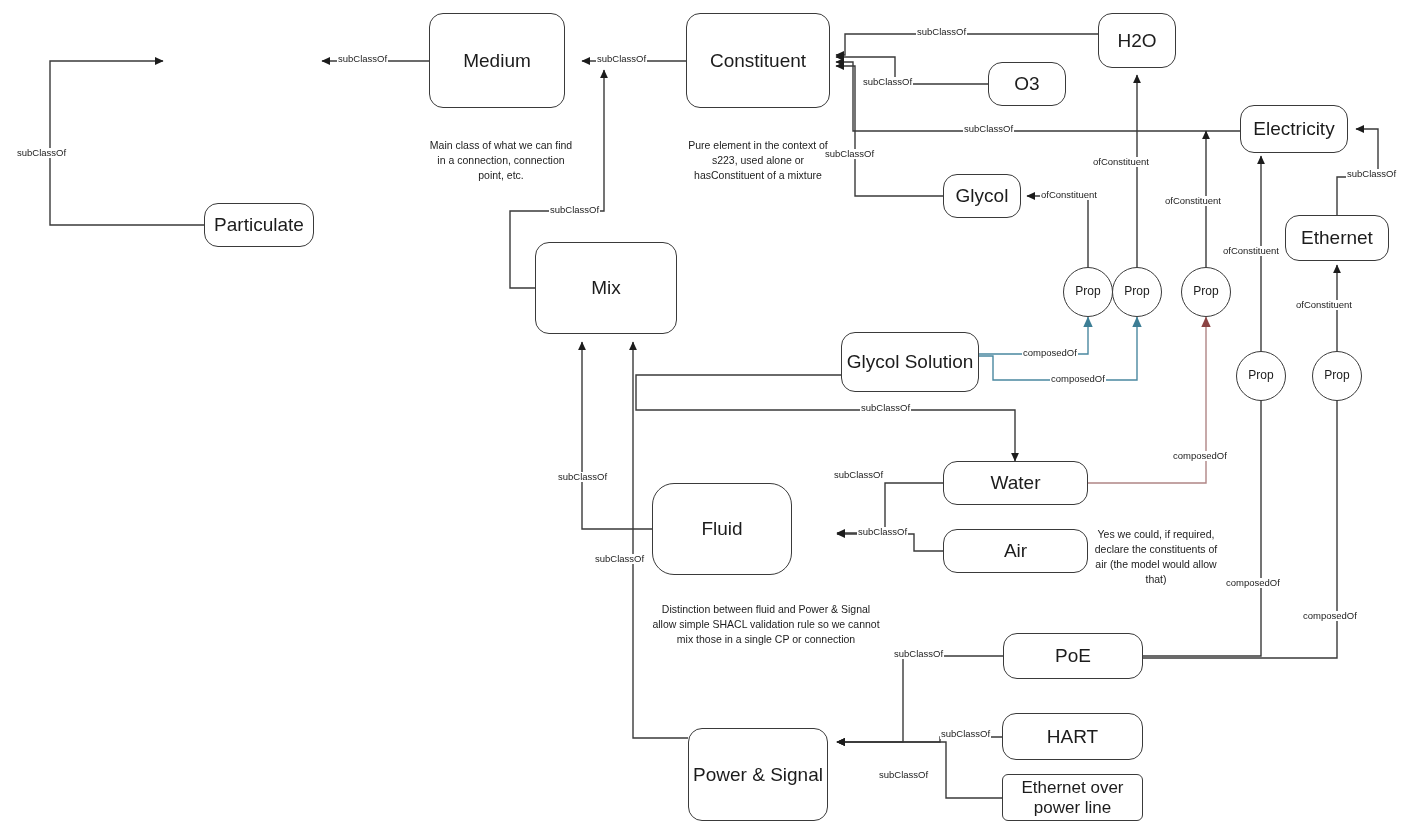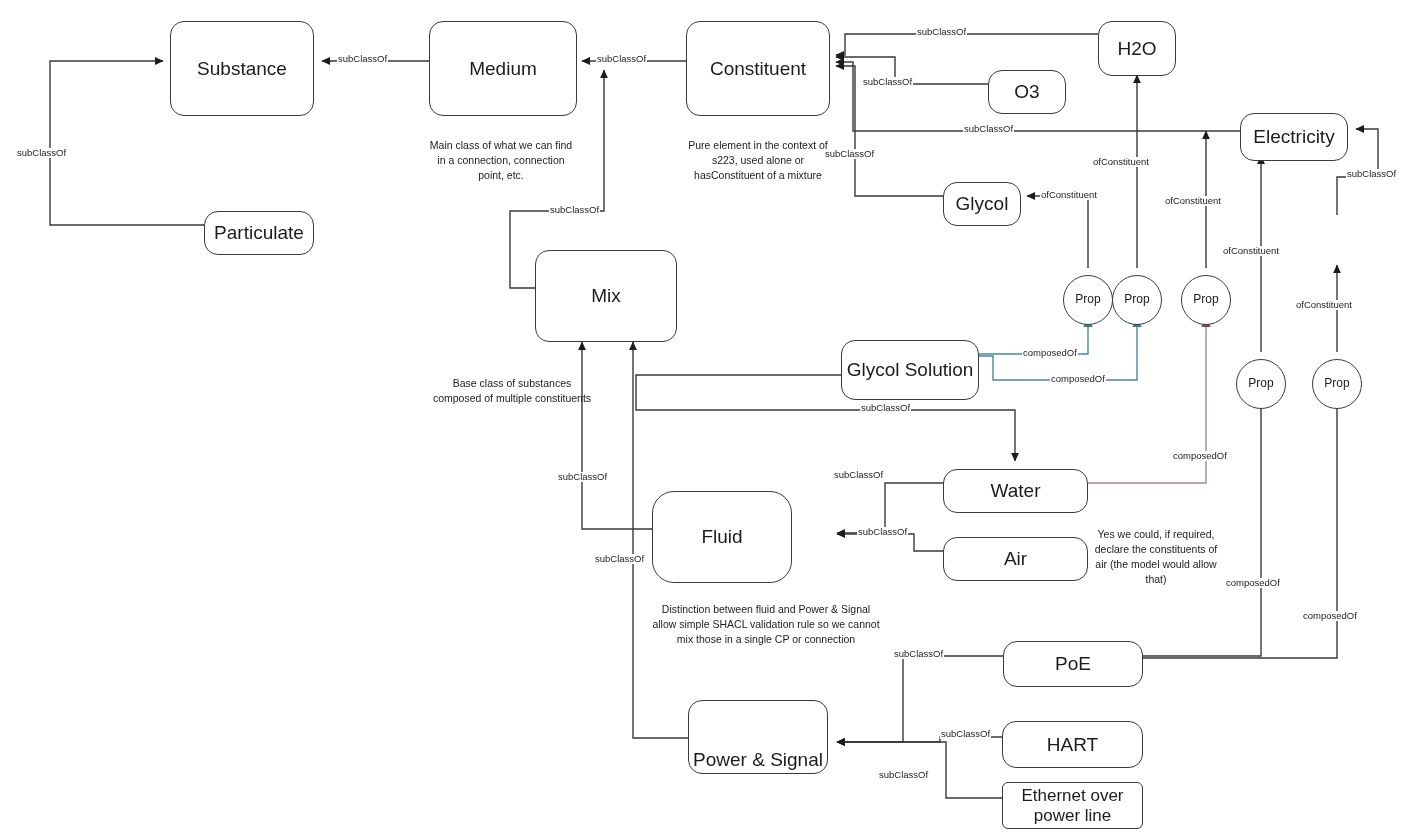--- a/index.html
+++ b/index.html
@@ -16,21 +16,20 @@
     background:#ffffff;
     display:flex;
     align-items:center;
     justify-content:center;
     text-align:center;
     color:#1c1c1c;
     font-size:19px;
     line-height:1.15;
     padding:2px 4px;
     z-index:3;
-    margin-top:8px;
   }
   .node.small{font-size:17px;border-radius:6px;}
   .node.prop{
     border-radius:50%;
     font-size:12px;
     border-width:1.3px;
   }
   .note{
     position:absolute;
     font-size:10.5px;
@@ -123,60 +122,60 @@
     <g stroke="#4a88a0" stroke-width="1.4" fill="none">
       <path d="M978,354 L1088,354 L1088,317" marker-end="url(#ah-teal)"></path>
       <path d="M978,356 L993,356 L993,380 L1137,380 L1137,317" marker-end="url(#ah-teal)"></path>
     </g>
 
     <g stroke="#b08585" stroke-width="1.4" fill="none">
       <path d="M1088,483 L1206,483 L1206,317" marker-end="url(#ah-red)"></path>
     </g>
   </svg>
 
-  <div class="node" style="left:170px;top:13px;width:144px;height:95px;">
-      <span>Substance</span>
-    </div>
   <div class="node" style="left:204px;top:203px;width:110px;height:44px;">
       <span>Particulate</span>
     </div>
-  <div class="node" style="left:429px;top:13px;width:148px;height:95px;">
+  <div class="node" style="left:429px;top:13px;width:136px;height:95px;">
       <span>Medium</span>
     </div>
   <div class="node" style="left:686px;top:13px;width:144px;height:95px;">
       <span>Constituent</span>
     </div>
   <div class="node" style="left:1098px;top:13px;width:78px;height:55px;">
       <span>H2O</span>
     </div>
   <div class="node" style="left:988px;top:62px;width:78px;height:44px;">
       <span>O3</span>
     </div>
   <div class="node" style="left:943px;top:174px;width:78px;height:44px;">
       <span>Glycol</span>
     </div>
   <div class="node" style="left:1240px;top:105px;width:108px;height:48px;">
       <span>Electricity</span>
     </div>
+  <div class="node" style="left:1285px;top:215px;width:104px;height:46px;">
+      <span>Ethernet</span>
+    </div>
   <div class="node" style="left:535px;top:242px;width:142px;height:92px;">
       <span>Mix</span>
     </div>
   <div class="node" style="left:841px;top:332px;width:138px;height:60px;">
       <span>Glycol Solution</span>
     </div>
   <div class="node" style="left:943px;top:461px;width:145px;height:44px;">
       <span>Water</span>
     </div>
   <div class="node" style="left:943px;top:529px;width:145px;height:44px;">
       <span>Air</span>
     </div>
   <div class="node" style="left:652px;top:483px;width:140px;height:92px;border-radius:22px;">
       <span>Fluid</span>
     </div>
-  <div class="node" style="left:688px;top:692px;width:140px;height:74px;align-items:flex-end;">
+  <div class="node" style="left:688px;top:728px;width:140px;height:93px;">
       <span>Power &amp; Signal</span>
     </div>
   <div class="node" style="left:1003px;top:633px;width:140px;height:46px;">
       <span>PoE</span>
     </div>
   <div class="node" style="left:1002px;top:713px;width:141px;height:47px;">
       <span>HART</span>
     </div>
   <div class="node small" style="left:1002px;top:774px;width:141px;height:47px;">
       <span>Ethernet over power line</span>
@@ -223,17 +222,16 @@
   <div class="elabel" style="left:1295px;top:300px;">ofConstituent</div>
 
   <div class="elabel" style="left:1022px;top:348px;">composedOf</div>
   <div class="elabel" style="left:1050px;top:374px;">composedOf</div>
   <div class="elabel" style="left:1172px;top:451px;">composedOf</div>
   <div class="elabel" style="left:1225px;top:578px;">composedOf</div>
   <div class="elabel" style="left:1302px;top:611px;">composedOf</div>
 
   <div class="note" style="left:429px;top:120px;width:144px;">Main class of what we can find in a connection, connection point, etc.</div>
   <div class="note" style="left:686px;top:120px;width:144px;">Pure element in the context of s223, used alone or hasConstituent of a mixture</div>
-  <div class="note" style="left:432px;top:358px;width:160px;">Base class of substances composed of multiple constituents</div>
   <div class="note" style="left:1092px;top:509px;width:128px;">Yes we could, if required, declare the constituents of air (the model would allow that)</div>
   <div class="note" style="left:652px;top:584px;width:228px;">Distinction between fluid and Power &amp; Signal allow simple SHACL validation rule so we cannot mix those in a single CP or connection</div>
 
 </div>
 
 </body></html>

